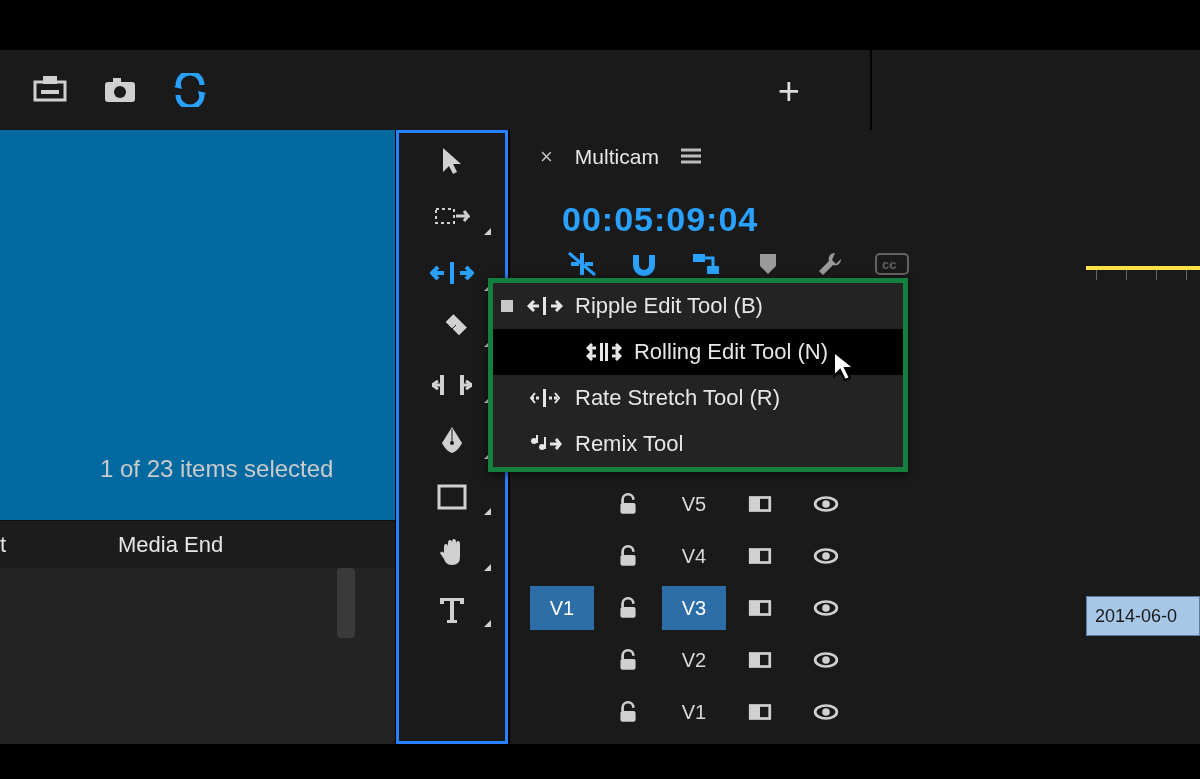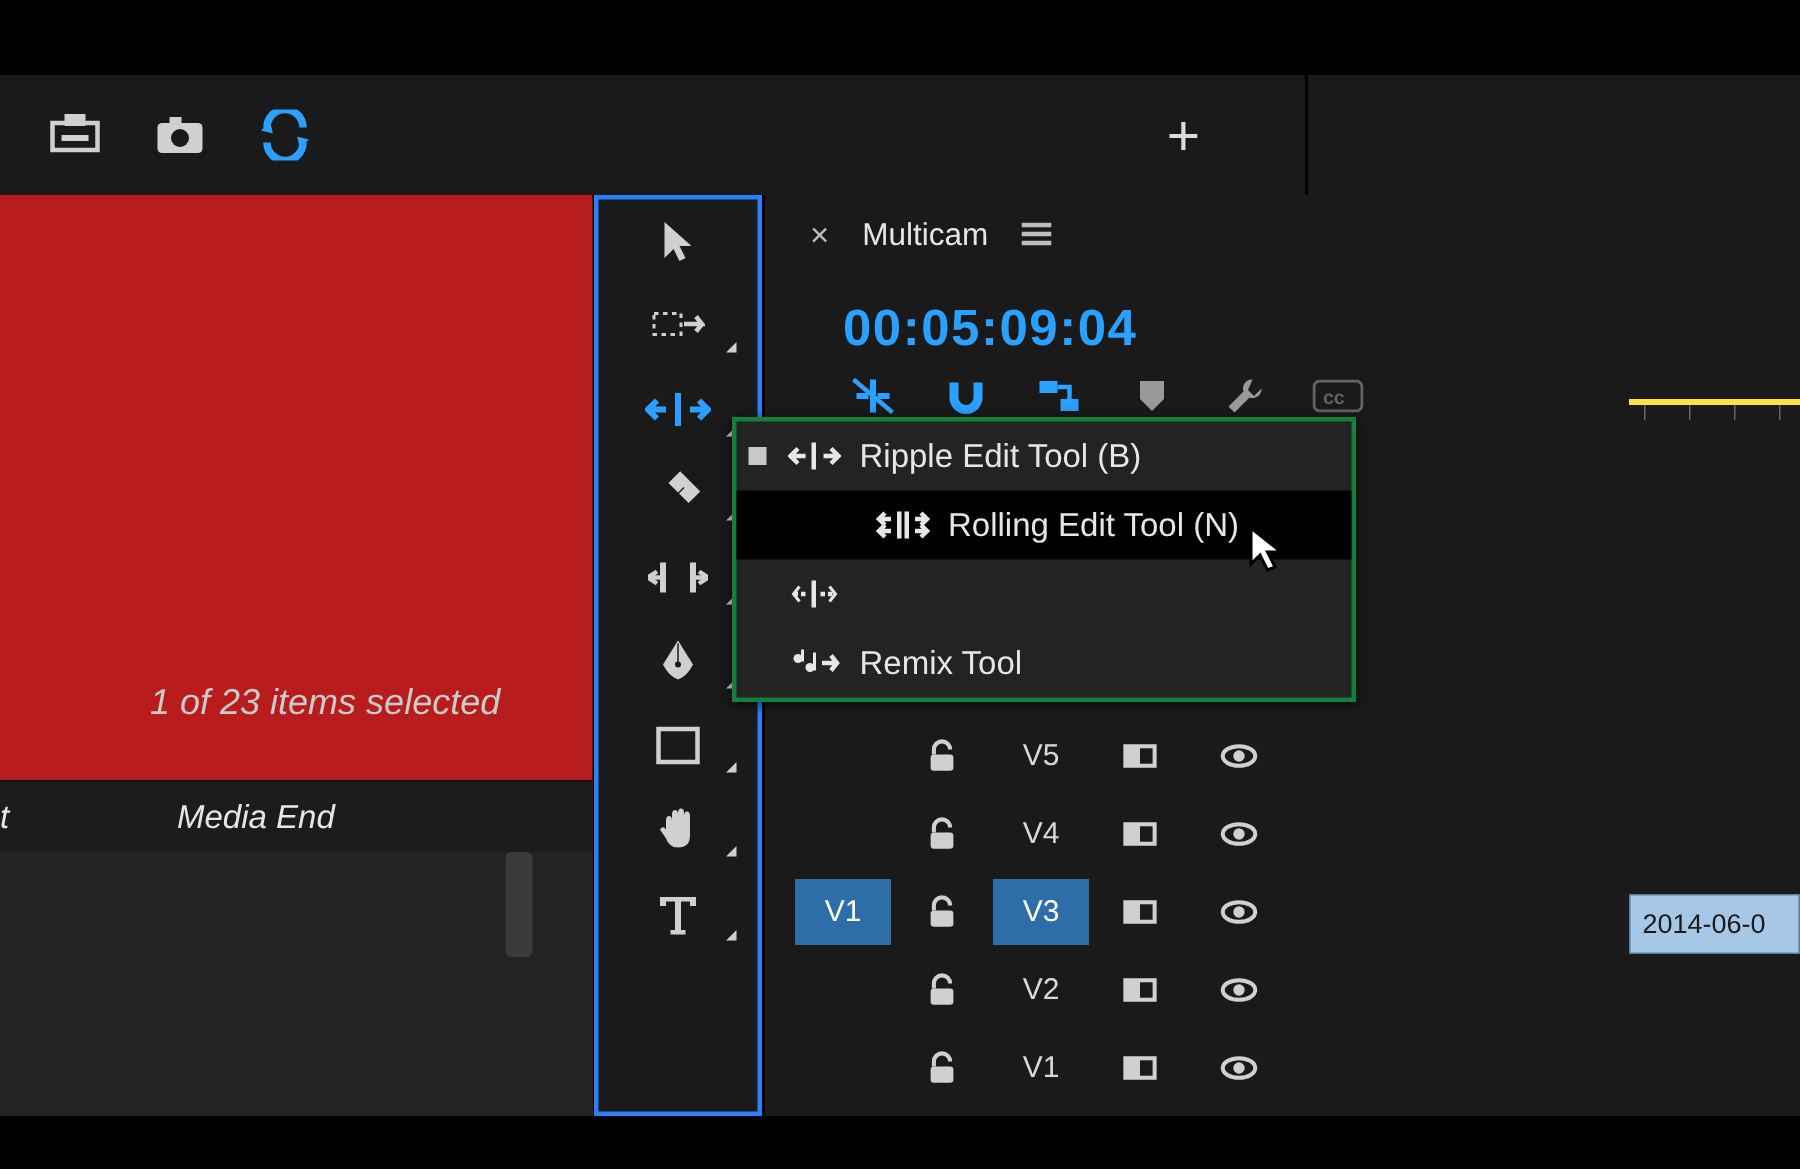--- a/index.html
+++ b/index.html
@@ -34,22 +34,21 @@
     width: 330px; height: 80px;
     background: #1a1a1a;
     border-left: 2px solid #000;
     border-bottom: 2px solid #000;
   }
 
   .left-panel {
     position: absolute;
     left: 0; top: 130px;
     width: 395px; height: 614px;
-    background: #b91c1c;
-    font-style: italic;
+    background: #0369a1;
   }
   .left-panel .selection-text {
     position: absolute;
     top: 325px; left: 100px;
     font-size: 24px; color: #cbcbcb;
   }
   .left-panel .header-row {
     position: absolute;
     top: 390px; left: 0;
     width: 100%; height: 48px;
@@ -126,21 +125,21 @@
     position: absolute; top: 136px; left: 576px; width: 114px; height: 20px;
     border-top: 4px solid #ffe047;
   }
   .ruler .tick { position:absolute; top:0; width:1px; height:10px; background:#666;}
 
   .tool-menu {
     position: absolute;
     left: 488px; top: 278px;
     width: 410px;
     background: #232323;
-    border: 3px solid #15803d;
+    border: 5px solid #15803d;
     box-shadow: 0 2px 8px rgba(0,0,0,.6);
     z-index: 50;
   }
   .tool-menu .item {
     display: flex; align-items: center;
     height: 46px; padding: 0 16px 0 8px;
     font-size: 22px; color: #e6e6e6;
   }
   .tool-menu .item .sq {
     width: 12px; height: 12px; background: #c8c8c8; margin-right: 12px;
@@ -382,20 +381,21 @@
     <span class="sq"></span>
     <span class="mi-icon">
         <svg width="36" height="22" viewBox="0 0 36 22">
           <path d="M4 11 L14 11" stroke="#e6e6e6" stroke-width="3" stroke-dasharray="3 2"></path>
           <path d="M8 6 L4 11 L8 16" stroke="#e6e6e6" stroke-width="2" fill="none"></path>
           <rect x="16" y="2" width="3" height="18" fill="#e6e6e6"></rect>
           <path d="M22 11 L32 11" stroke="#e6e6e6" stroke-width="3" stroke-dasharray="3 2"></path>
           <path d="M28 6 L32 11 L28 16" stroke="#e6e6e6" stroke-width="2" fill="none"></path>
         </svg>
       </span>
+    <span>Rate Stretch Tool (R)</span>
   </div>
   <div class="item">
     <span class="sq"></span>
     <span class="mi-icon">
         <svg width="34" height="22" viewBox="0 0 34 22">
           <circle cx="6" cy="8" r="3" fill="#e6e6e6"></circle>
           <circle cx="14" cy="14" r="3" fill="#e6e6e6"></circle>
           <rect x="8" y="2" width="2" height="8" fill="#e6e6e6"></rect>
           <rect x="16" y="4" width="2" height="12" fill="#e6e6e6"></rect>
           <path d="M22 11 L32 11 M28 6 L32 11 L28 16" stroke="#e6e6e6" stroke-width="3" fill="none"></path>

